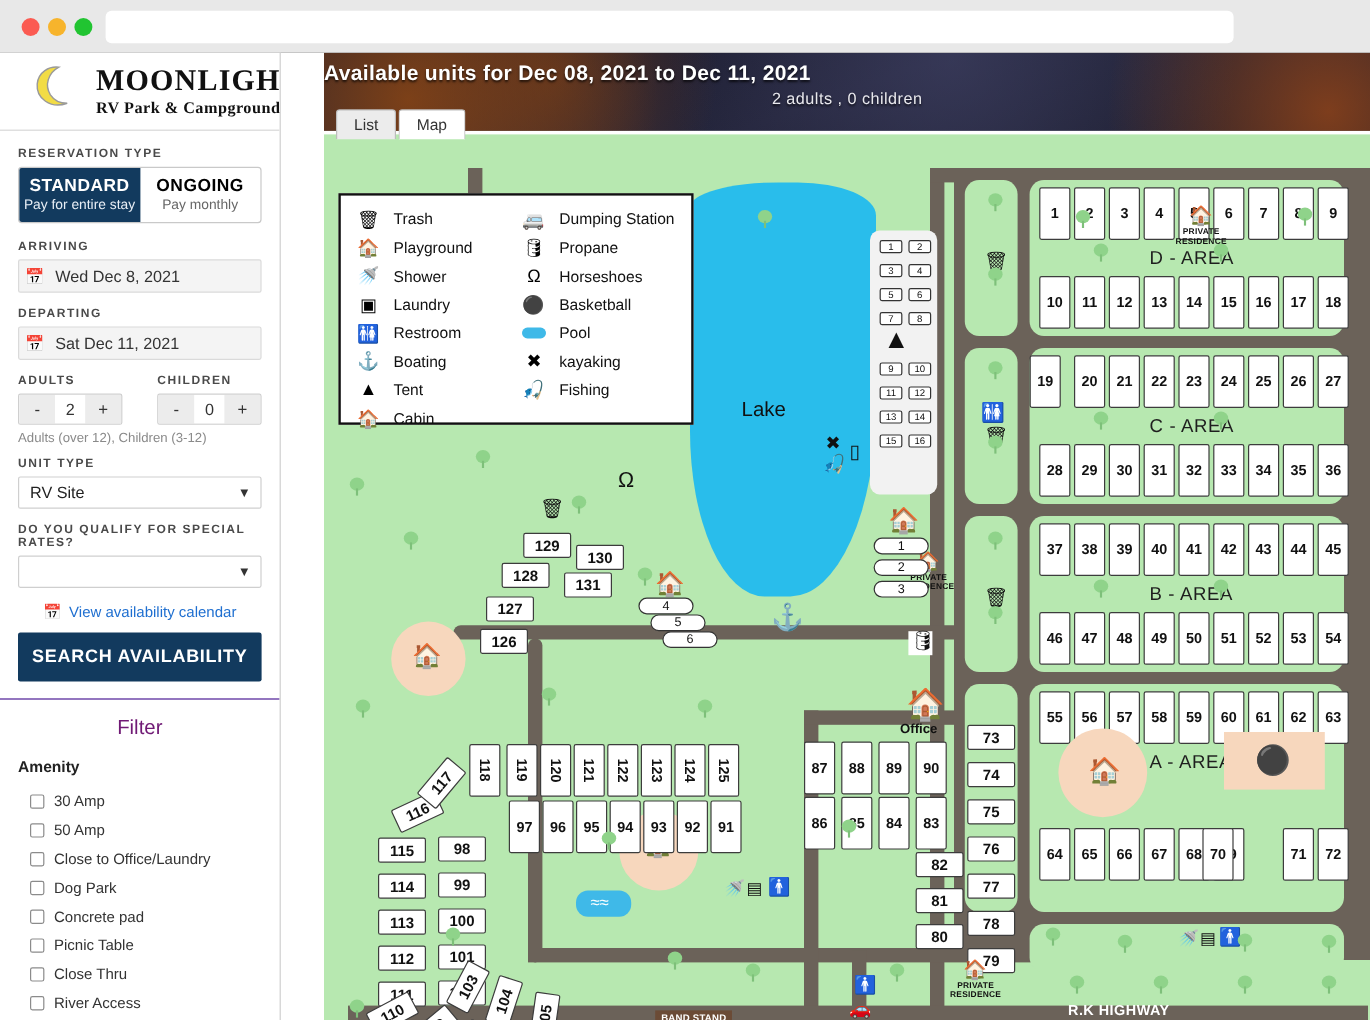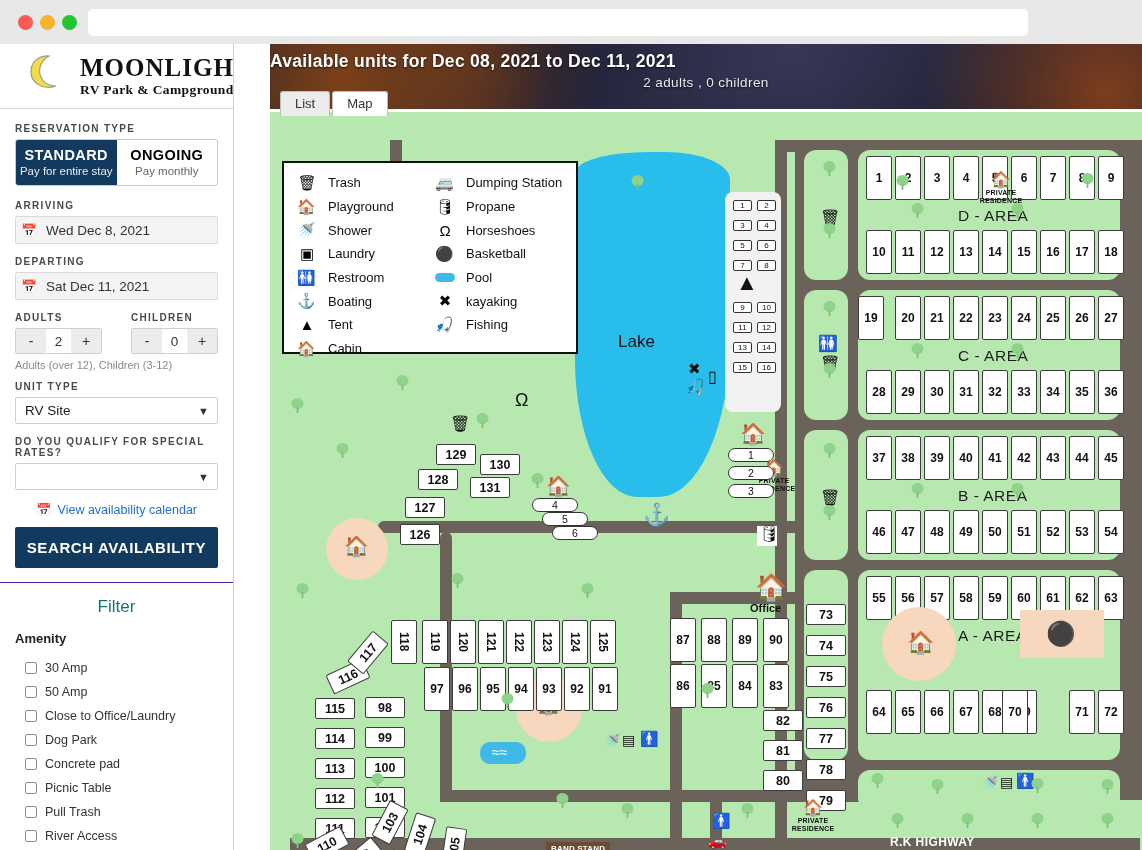--- a/index.html
+++ b/index.html
@@ -100,21 +100,21 @@
     font-size:12.5px; color:#1f6fd0; margin:4px 0 10px 0; cursor:pointer;
   }
   #search-btn{
     width:100%; background:#123a5e; color:#fff; border:none; cursor:pointer;
     font-size:15px; font-weight:bold; letter-spacing:0.6px;
     padding:12px 0; border-radius:2px;
     font-family:"Liberation Sans", sans-serif;
   }
 
   #filter-panel{ padding:14px 15px; }
-  #filter-title{ text-align:center; font-size:17px; color:#0f766e; margin-bottom:14px; }
+  #filter-title{ text-align:center; font-size:17px; color:#701a75; margin-bottom:14px; }
   #amenity-title{ font-size:13px; color:#222; font-weight:bold; margin-bottom:10px; }
   .amenity-row{ display:flex; align-items:center; gap:8px; padding:5px 0 5px 10px; }
   .cbx{ width:12px; height:12px; border:1px solid #8b8b8b; border-radius:2px; background:#fff; }
   .amenity-label{ font-size:12.5px; color:#333; }
 
   
   #main{
     position:absolute; left:270px; top:0; width:872px; height:806px;
     overflow:hidden;
   }
@@ -329,21 +329,21 @@
           <div class="amenity-row">
             <span class="cbx"></span>
             <span class="amenity-label">Concrete pad</span>
           </div>
           <div class="amenity-row">
             <span class="cbx"></span>
             <span class="amenity-label">Picnic Table</span>
           </div>
           <div class="amenity-row">
             <span class="cbx"></span>
-            <span class="amenity-label">Pull Trash</span>
+            <span class="amenity-label">Close Thru</span>
           </div>
           <div class="amenity-row">
             <span class="cbx"></span>
             <span class="amenity-label">River Access</span>
           </div>
           <div class="amenity-row"></div>
         </div>
     </div>
   </div>
 

